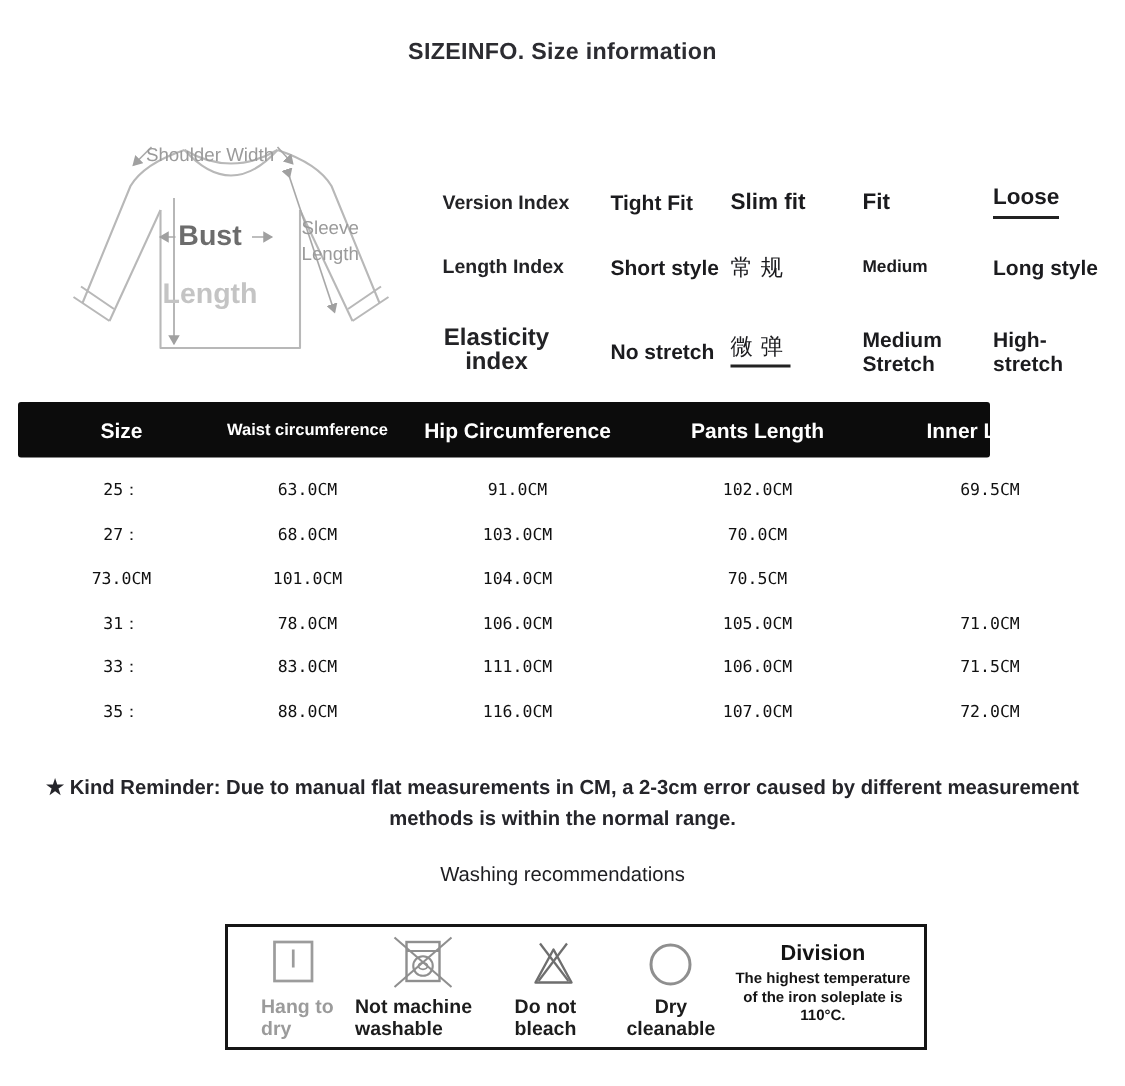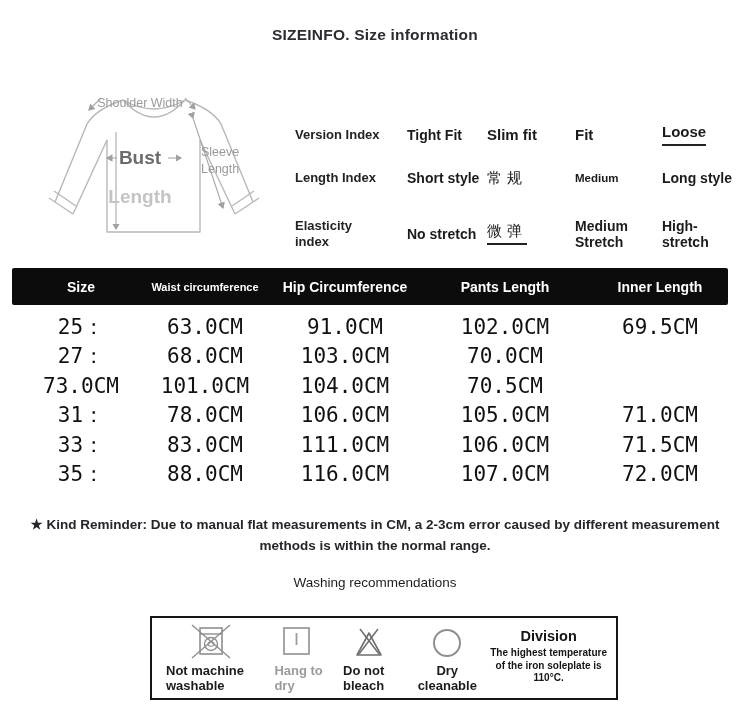--- a/index.html
+++ b/index.html
@@ -20,42 +20,42 @@
   .lbl-bust{left:55px;top:65px;width:100px;text-align:center;font-size:19px;font-weight:bold;color:#6c6c6c;}
   .lbl-length{left:55px;top:104px;width:100px;text-align:center;font-size:19px;font-weight:bold;color:#c4c4c4;}
   .lbl-sleeve{left:166px;top:62px;width:64px;font-size:12.5px;line-height:17px;}
   
   .index-table{
     position:absolute;left:295px;top:112px;width:452px;
     display:grid;grid-template-columns:112px 80px 88px 87px 85px;
     grid-template-rows:46px 40px 72px;align-items:center;
   }
   .ix-label{font-size:13px;font-weight:600;color:#232326;line-height:16px;}
-  .ix-label.wrap{max-width:72px;font-size:13px;font-weight:bold;}
+  .ix-label.wrap{max-width:72px;font-size:16px;font-weight:bold;text-align:center;}
   .ix-cell{font-size:14px;font-weight:bold;color:#1b1b1e;line-height:16px;padding-right:4px;}
   .ix-cell.big{font-size:15px;}
   .ix-cell.sm{font-size:11.5px;}
   .ix-cell.cn{font-family:"DejaVu Sans",sans-serif;font-weight:400;font-size:15px;letter-spacing:5px;}
   .ix-underline span{display:inline-block;border-bottom:2px solid #222;padding-bottom:4px;}
   
   .size-header{
-    position:absolute;left:12px;top:268px;width:716px;height:37px;background:#0c0c0c;
+    position:absolute;left:12px;top:268px;width:648px;height:37px;background:#0c0c0c;
     display:grid;grid-template-columns:138px 110px 170px 150px 160px;align-items:center;
     color:#ffffff;border-radius:2px;
   }
   .size-header .h{font-size:14px;font-weight:bold;text-align:center;}
   .size-header .h.small{font-size:11px;}
   .size-body{position:absolute;left:12px;top:312px;width:728px;}
   .size-row{
     display:grid;grid-template-columns:138px 110px 170px 150px 160px;height:29.5px;
     align-items:center;
   }
   .size-row .c{
     text-align:center;font-family:"DejaVu Sans Mono","DejaVu Sans",monospace;
-    font-size:21px;color:#111;
+    font-size:11px;color:#111;
   }
   
   .reminder{
     position:absolute;left:10px;top:514px;width:730px;text-align:center;
     font-size:13.5px;font-weight:bold;line-height:21px;color:#25252a;
   }
   
   .wash-heading{
     position:absolute;left:0;top:575px;width:750px;text-align:center;
     font-size:13.5px;font-weight:normal;color:#1d1d21;
@@ -200,44 +200,44 @@
       <div class="c">72.0CM</div>
     </div>
   </div>
 
   <div class="reminder">★ Kind Reminder: Due to manual flat measurements in CM, a 2-3cm error caused by different measurement methods is within the normal range.</div>
 
   <div class="wash-heading">Washing recommendations</div>
 
   <div class="wash-box">
 
+    <div class="wash-item wi-2">
+      <div class="wash-icon">
+        <svg width="36" height="38" viewBox="0 0 36 38" fill="none">
+          <rect x="6" y="4" width="25" height="26" stroke="#9c9c9c" stroke-width="1.8"></rect>
+          <line x1="18.5" y1="9" x2="18.5" y2="21" stroke="#9c9c9c" stroke-width="1.8"></line>
+        </svg>
+      </div>
+      <div class="wash-label">Hang to dry</div>
+    </div>
+
     <div class="wash-item wi-1">
       <div class="wash-icon">
         <svg width="46" height="40" viewBox="0 0 46 40" fill="none">
           <rect x="13" y="5" width="22" height="26" stroke="#8f8f8f" stroke-width="1.6"></rect>
           <line x1="13" y1="11" x2="35" y2="11" stroke="#8f8f8f" stroke-width="1.4"></line>
           <circle cx="24" cy="21" r="6.5" stroke="#8f8f8f" stroke-width="1.4"></circle>
           <ellipse cx="24" cy="21" rx="3" ry="2.2" stroke="#8f8f8f" stroke-width="1.1"></ellipse>
           <line x1="5" y1="2" x2="43" y2="35" stroke="#8f8f8f" stroke-width="1.4"></line>
           <line x1="43" y1="2" x2="5" y2="35" stroke="#8f8f8f" stroke-width="1.4"></line>
         </svg>
       </div>
       <div class="wash-label">Not machine washable</div>
     </div>
 
-    <div class="wash-item wi-2">
-      <div class="wash-icon">
-        <svg width="36" height="38" viewBox="0 0 36 38" fill="none">
-          <rect x="6" y="4" width="25" height="26" stroke="#9c9c9c" stroke-width="1.8"></rect>
-          <line x1="18.5" y1="9" x2="18.5" y2="21" stroke="#9c9c9c" stroke-width="1.8"></line>
-        </svg>
-      </div>
-      <div class="wash-label">Hang to dry</div>
-    </div>
-
     <div class="wash-item wi-3">
       <div class="wash-icon">
         <svg width="40" height="38" viewBox="0 0 40 38" fill="none">
           <path d="M20 9 L32 31 L8 31 Z" stroke="#6e6e6e" stroke-width="1.6" stroke-linejoin="round"></path>
           <line x1="11" y1="5" x2="30" y2="30" stroke="#6e6e6e" stroke-width="1.5"></line>
           <line x1="29" y1="5" x2="10" y2="30" stroke="#6e6e6e" stroke-width="1.5"></line>
         </svg>
       </div>
       <div class="wash-label">Do not bleach</div>
     </div>

